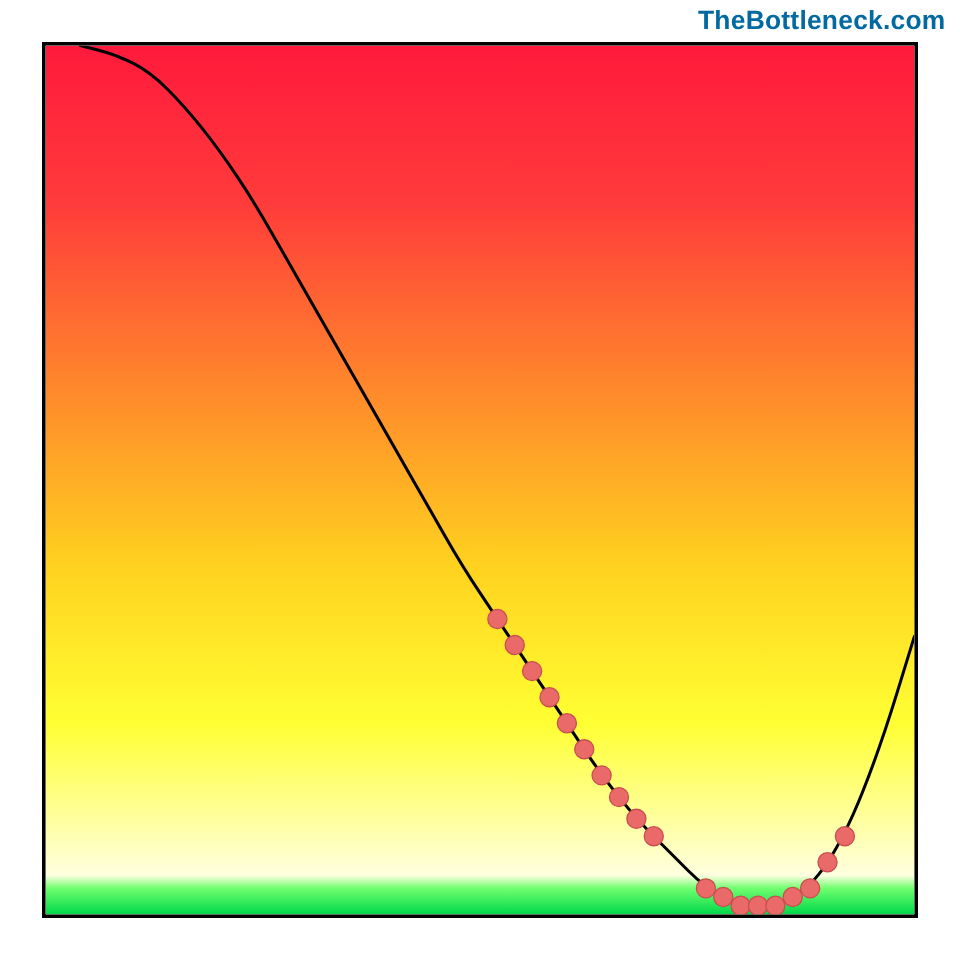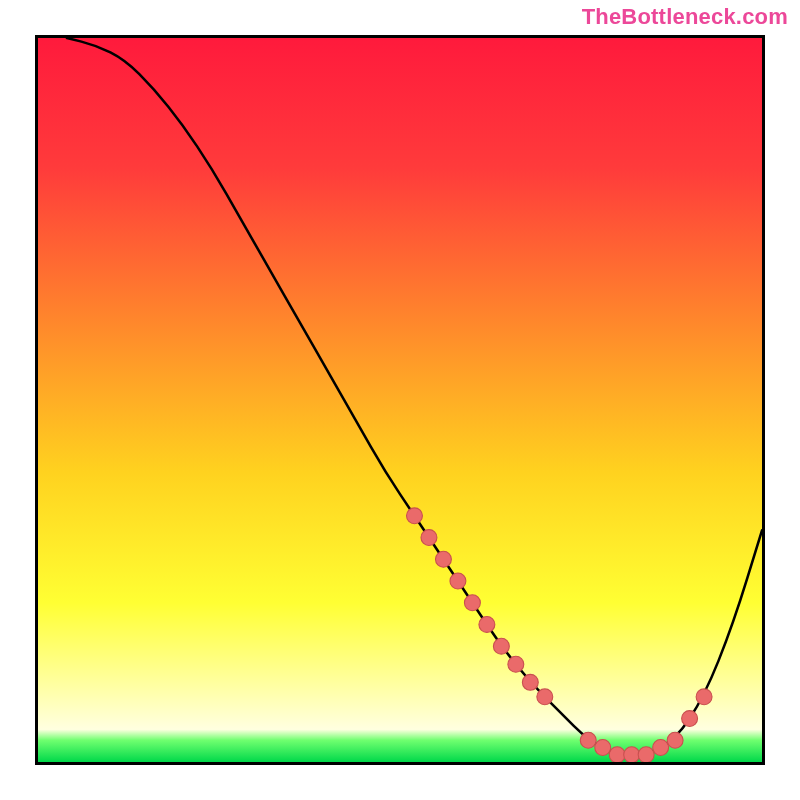--- a/index.html
+++ b/index.html
@@ -15,21 +15,21 @@
     position: relative;
     width: 800px;
     height: 800px;
   }
   .watermark {
     position: absolute;
     top: 4px;
     right: 12px;
     font-size: 22px;
     font-weight: bold;
-    color: #ec4899;
+    color: #0369a1;
     letter-spacing: 0.2px;
     z-index: 10;
   }
   .plot-area {
     position: absolute;
     left: 35px;
     top: 35px;
     width: 730px;
     height: 730px;
     border: 3px solid #000;

